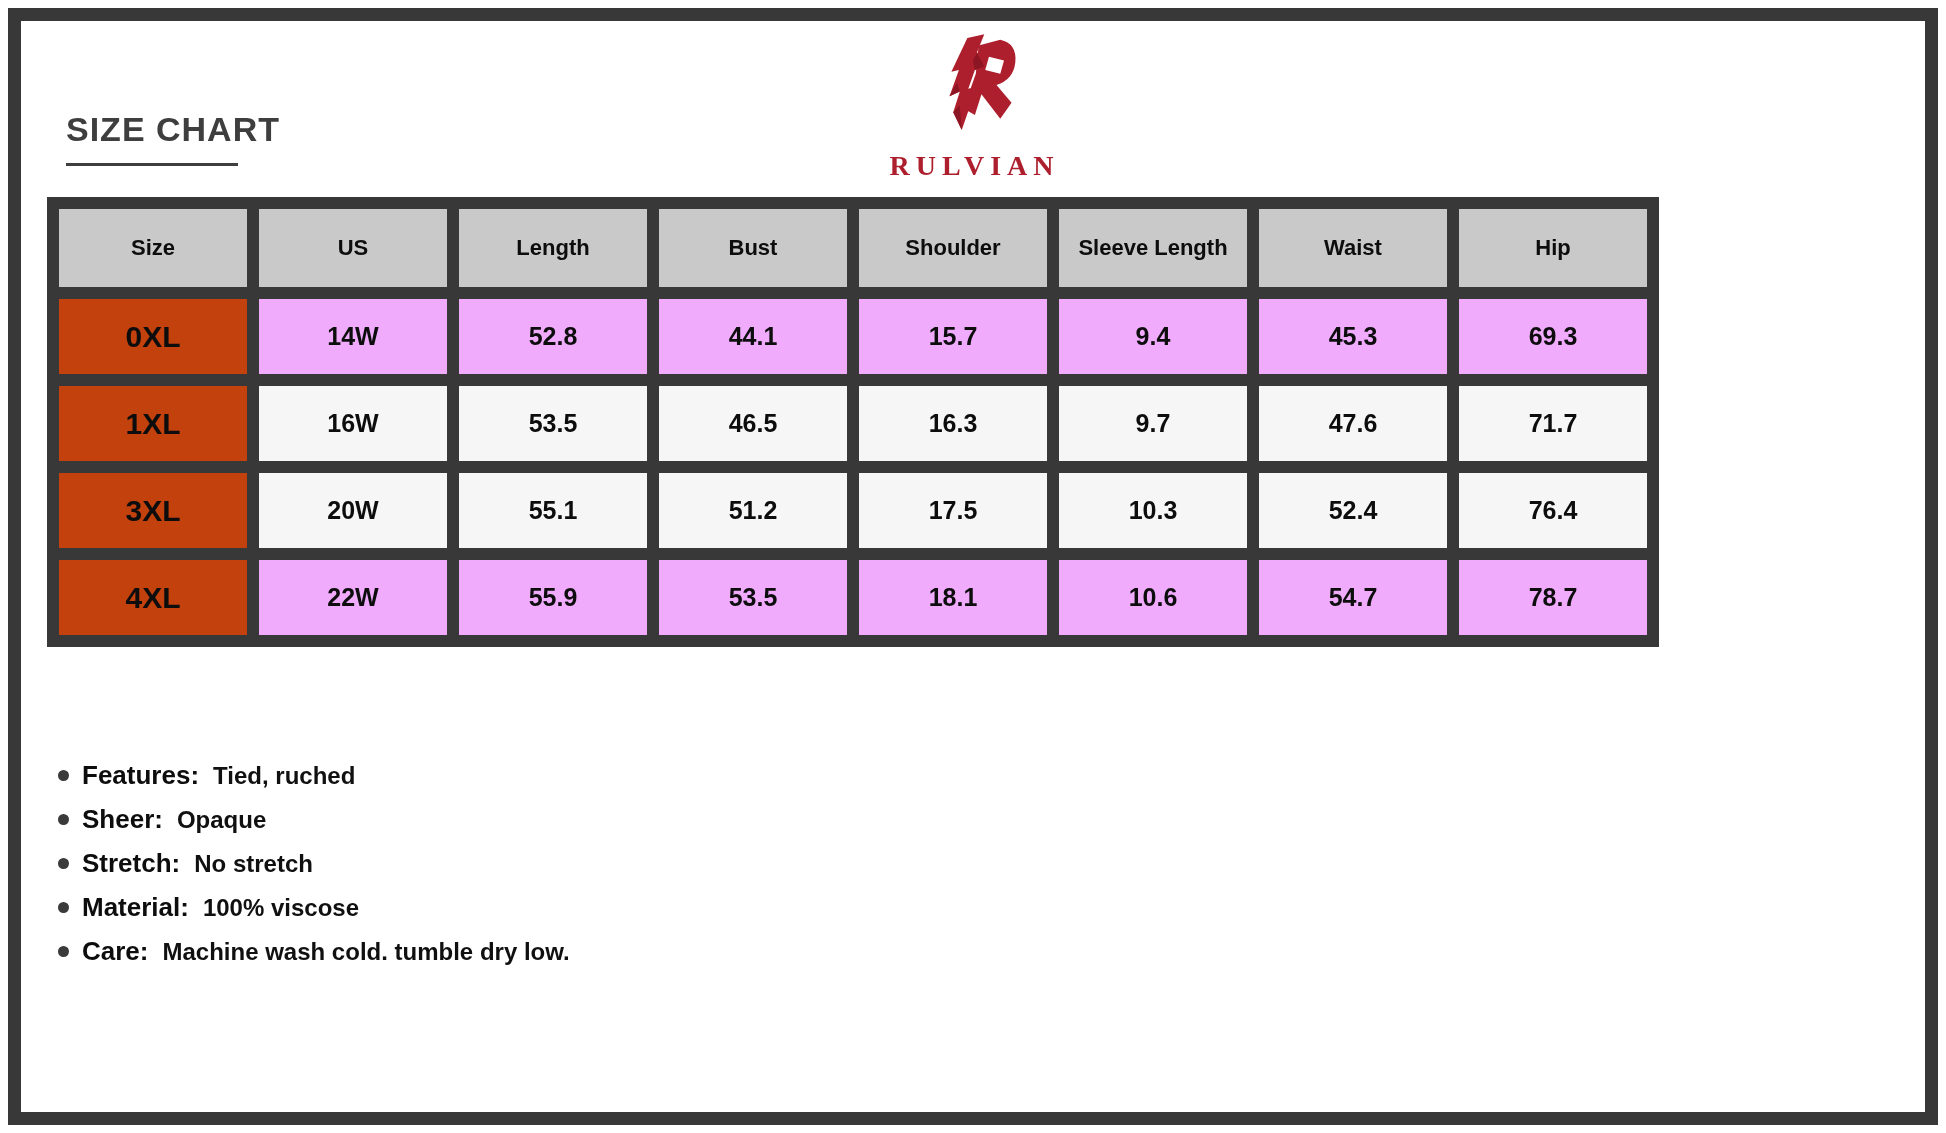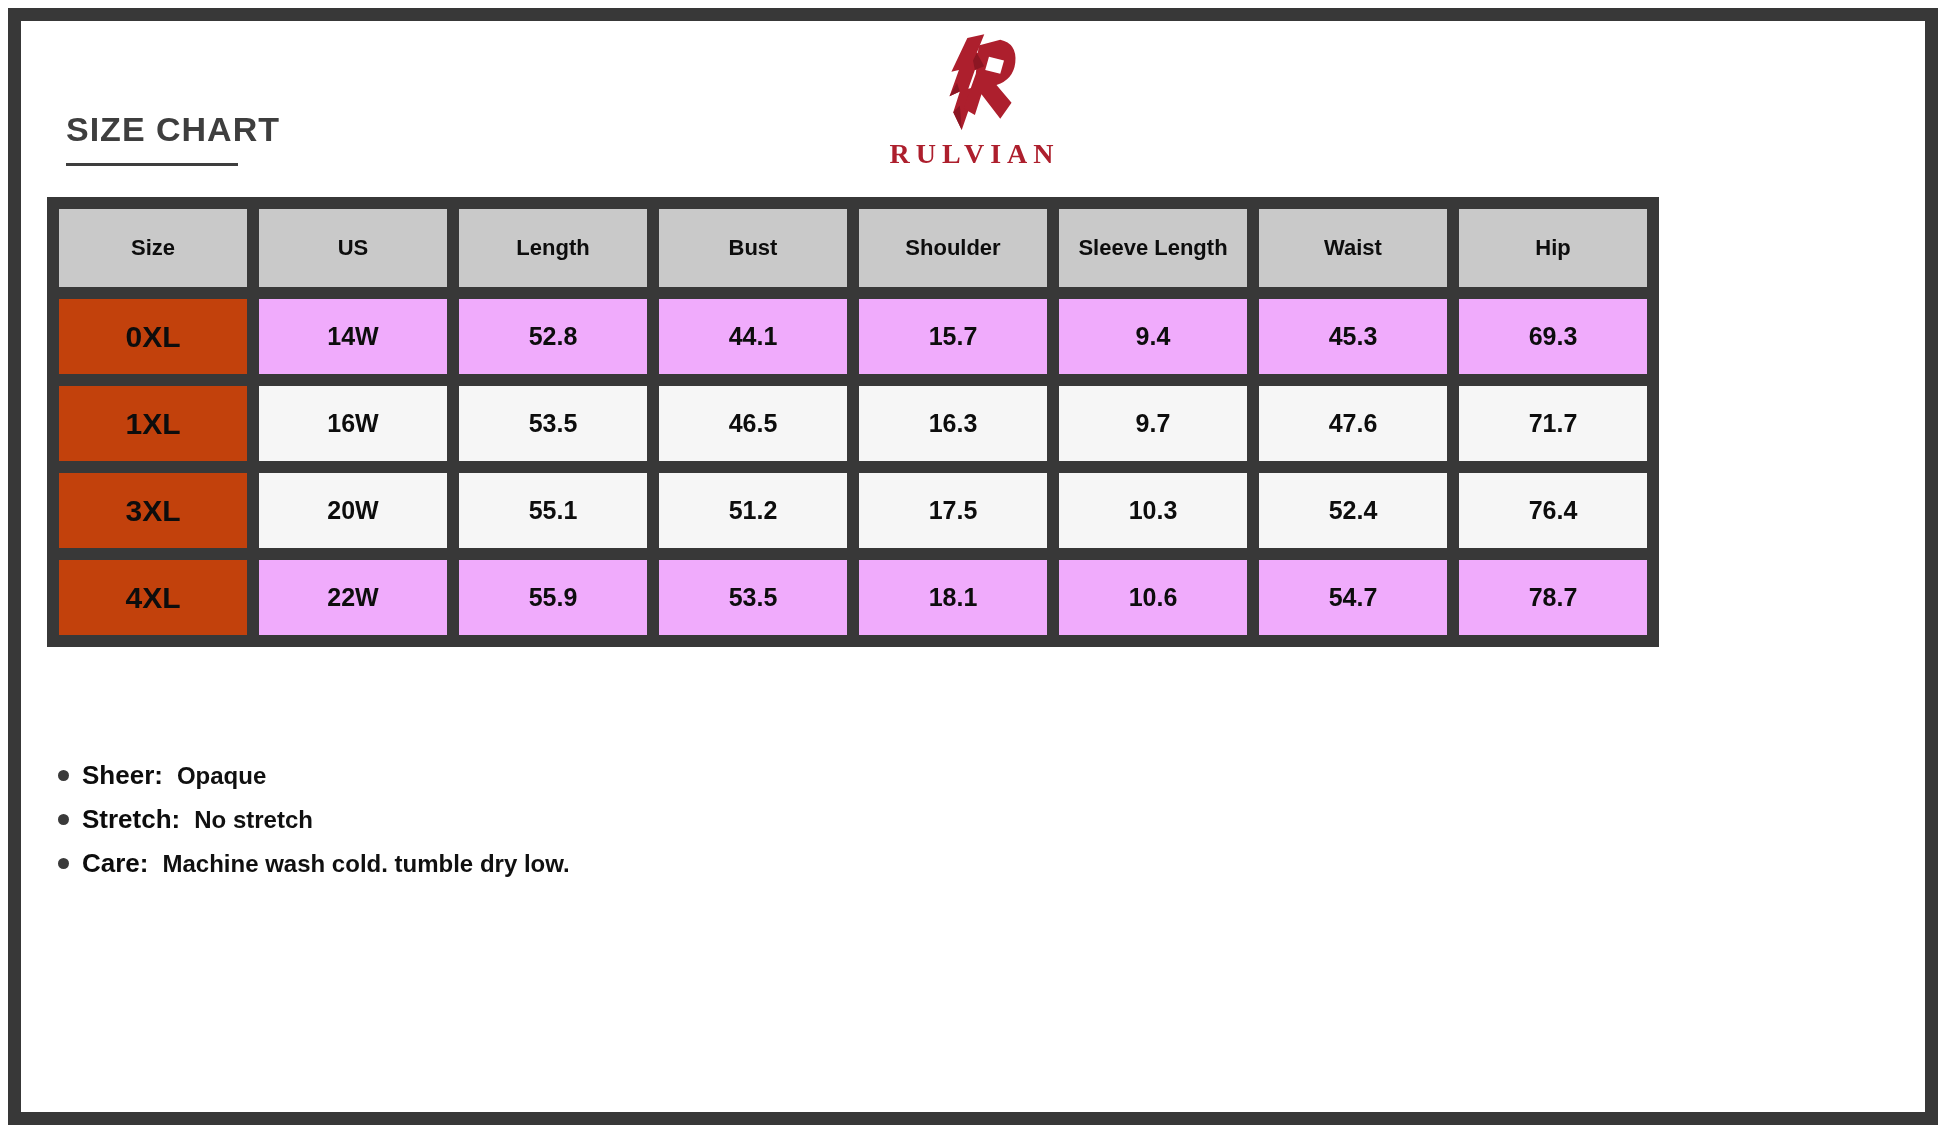--- a/index.html
+++ b/index.html
@@ -18,21 +18,21 @@
   }
   .title-underline{
     position:absolute;left:66px;top:163px;width:172px;height:3px;background:#3e3e3e;
   }
   .logo{
     position:absolute;left:0;right:0;top:34px;
     display:flex;flex-direction:column;align-items:center;
   }
   .logo svg{display:block;}
   .brand-name{
-    margin-top:4px;
+    margin-top:16px;
     font-family:"Liberation Serif",serif;font-weight:bold;
     font-size:28px;letter-spacing:6px;text-indent:3px;color:#ad1f2d;
   }
   
   table.size-chart{
     position:absolute;left:47px;top:197px;width:1612px;
     border-collapse:collapse;table-layout:fixed;
   }
   .size-chart th,.size-chart td{
     border:12px solid #383838;text-align:center;vertical-align:middle;
@@ -131,26 +131,36 @@
       <td>10.6</td>
       <td>54.7</td>
       <td>78.7</td>
     </tr>
   </tbody>
 </table>
 
 <div class="details">
   <div class="detail">
     <span class="dot"></span>
+    <span class="detail-label">Features:</span>
+    <span class="detail-value">Tied, ruched</span>
+  </div>
+  <div class="detail">
+    <span class="dot"></span>
     <span class="detail-label">Sheer:</span>
     <span class="detail-value">Opaque</span>
   </div>
   <div class="detail">
     <span class="dot"></span>
     <span class="detail-label">Stretch:</span>
     <span class="detail-value">No stretch</span>
   </div>
   <div class="detail">
     <span class="dot"></span>
+    <span class="detail-label">Material:</span>
+    <span class="detail-value">100% viscose</span>
+  </div>
+  <div class="detail">
+    <span class="dot"></span>
     <span class="detail-label">Care:</span>
     <span class="detail-value">Machine wash cold. tumble dry low.</span>
   </div>
 </div>
 
 </body></html>

